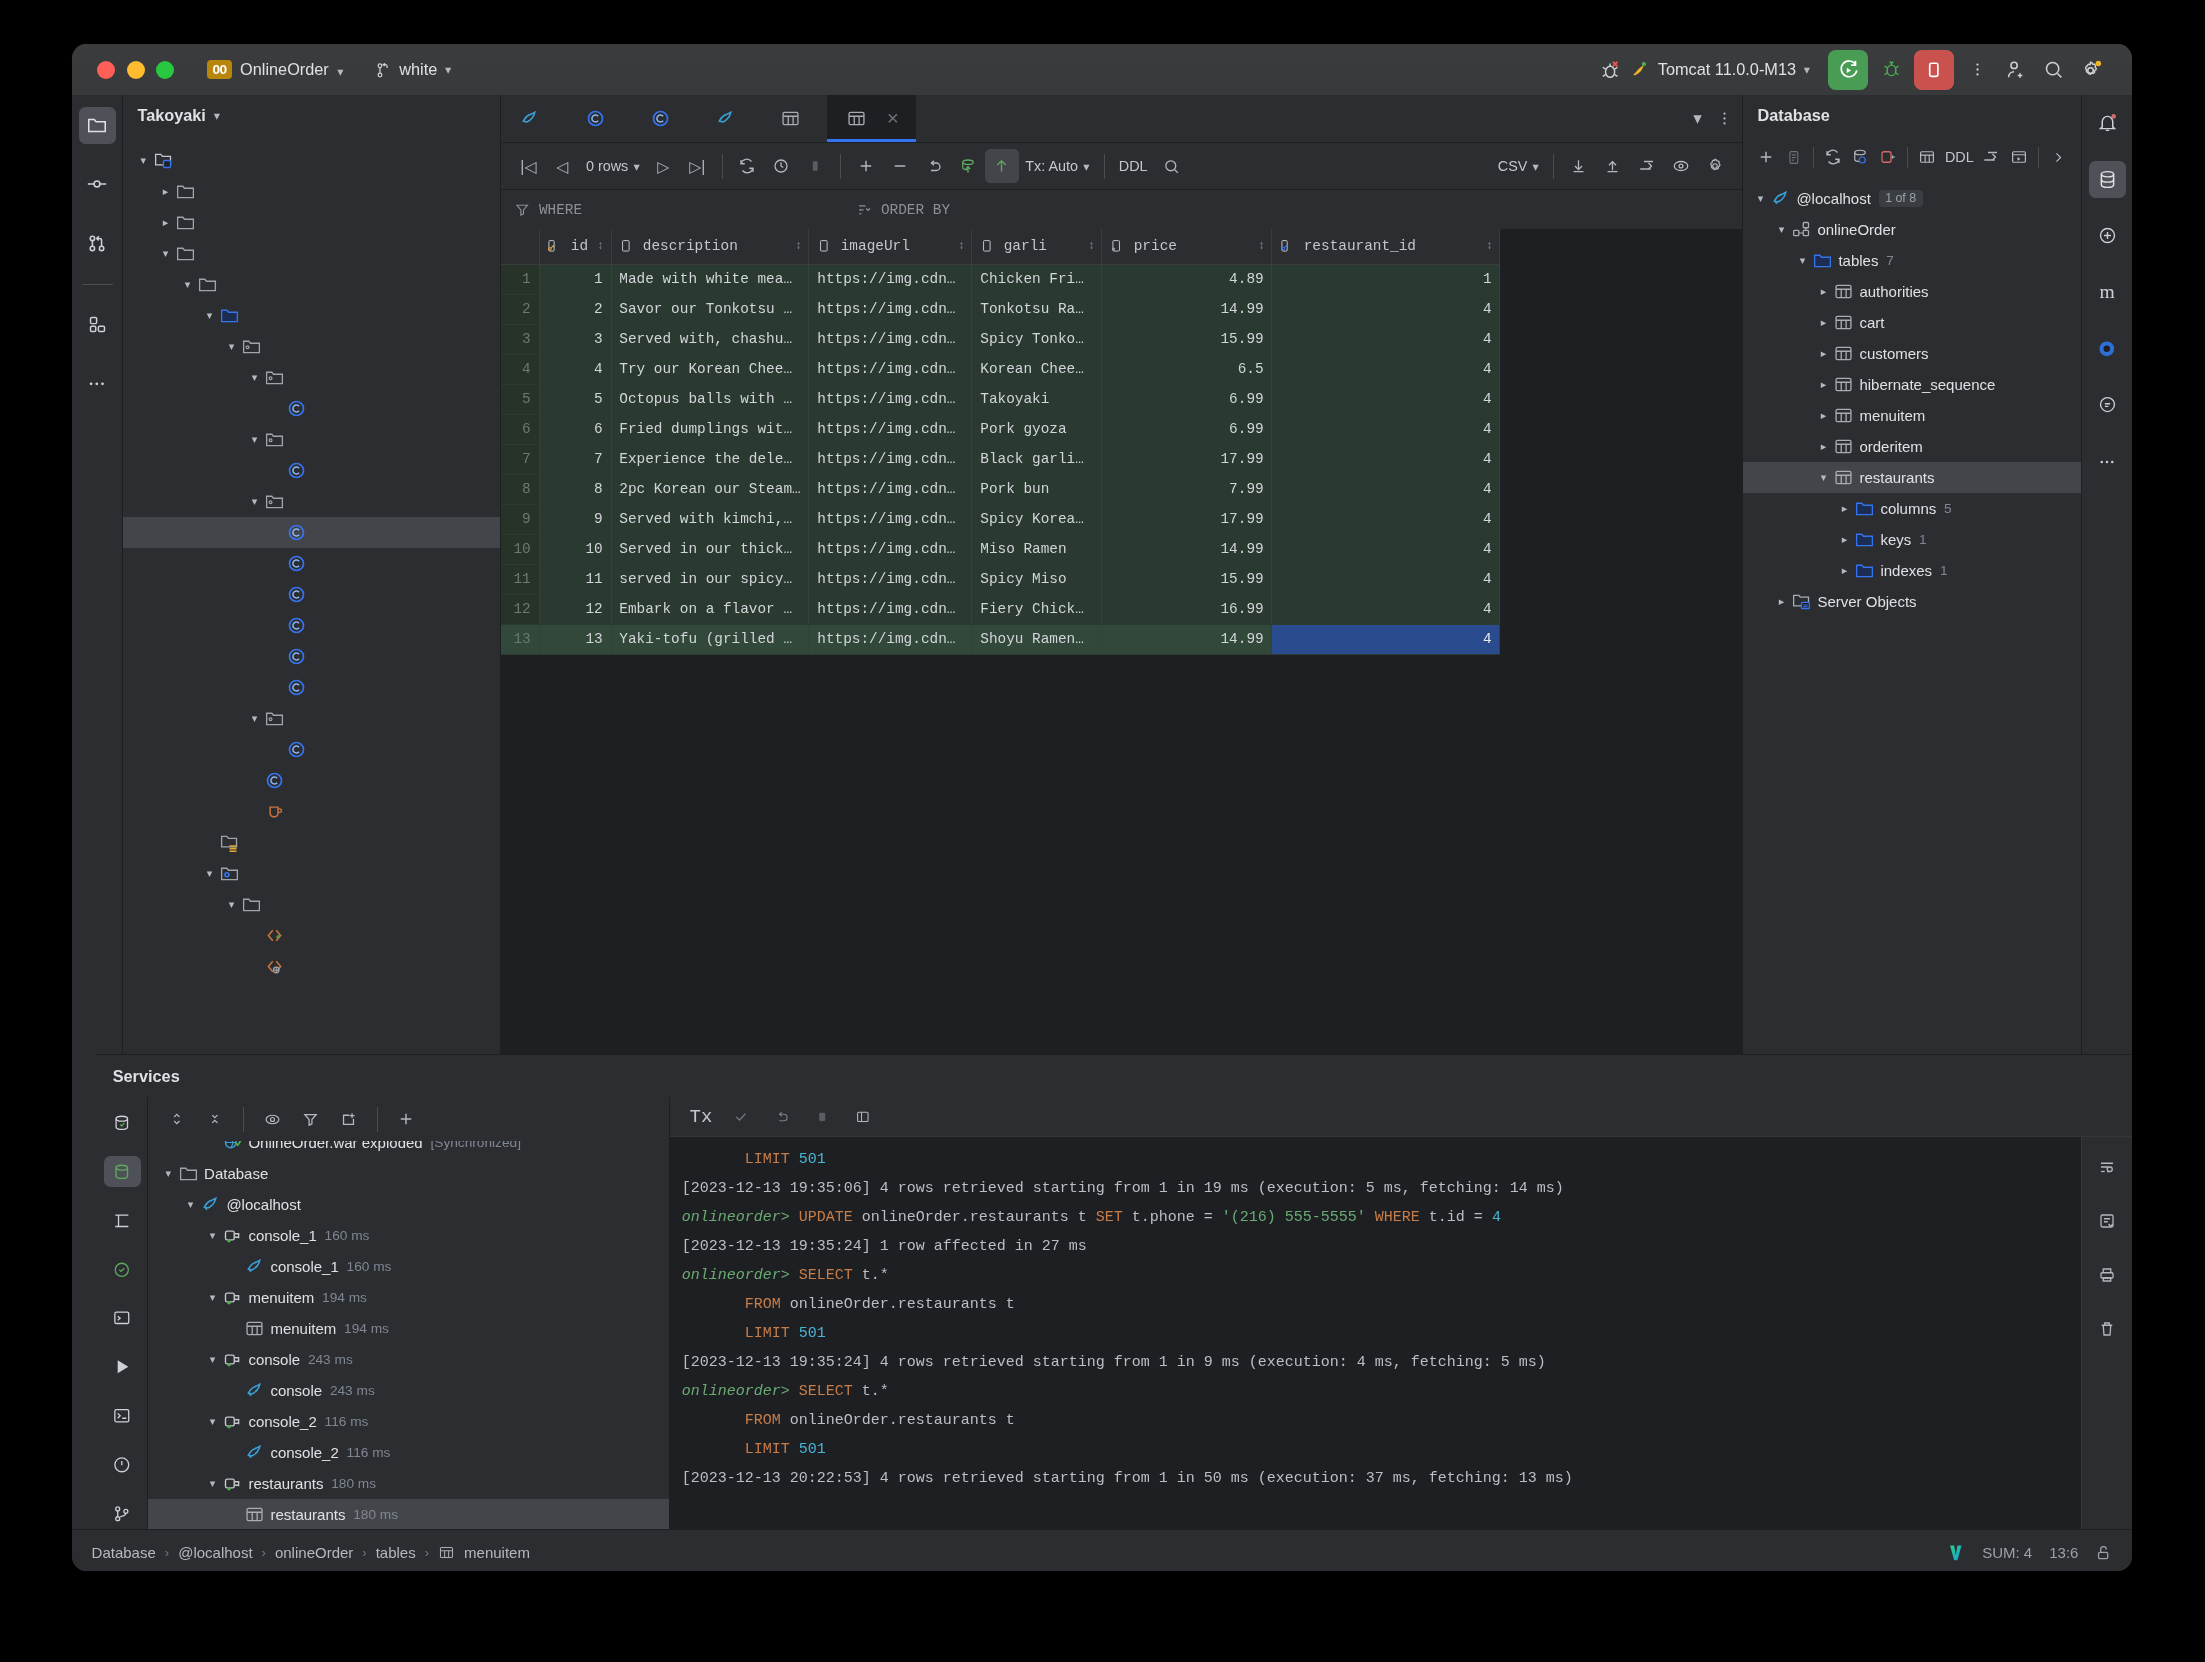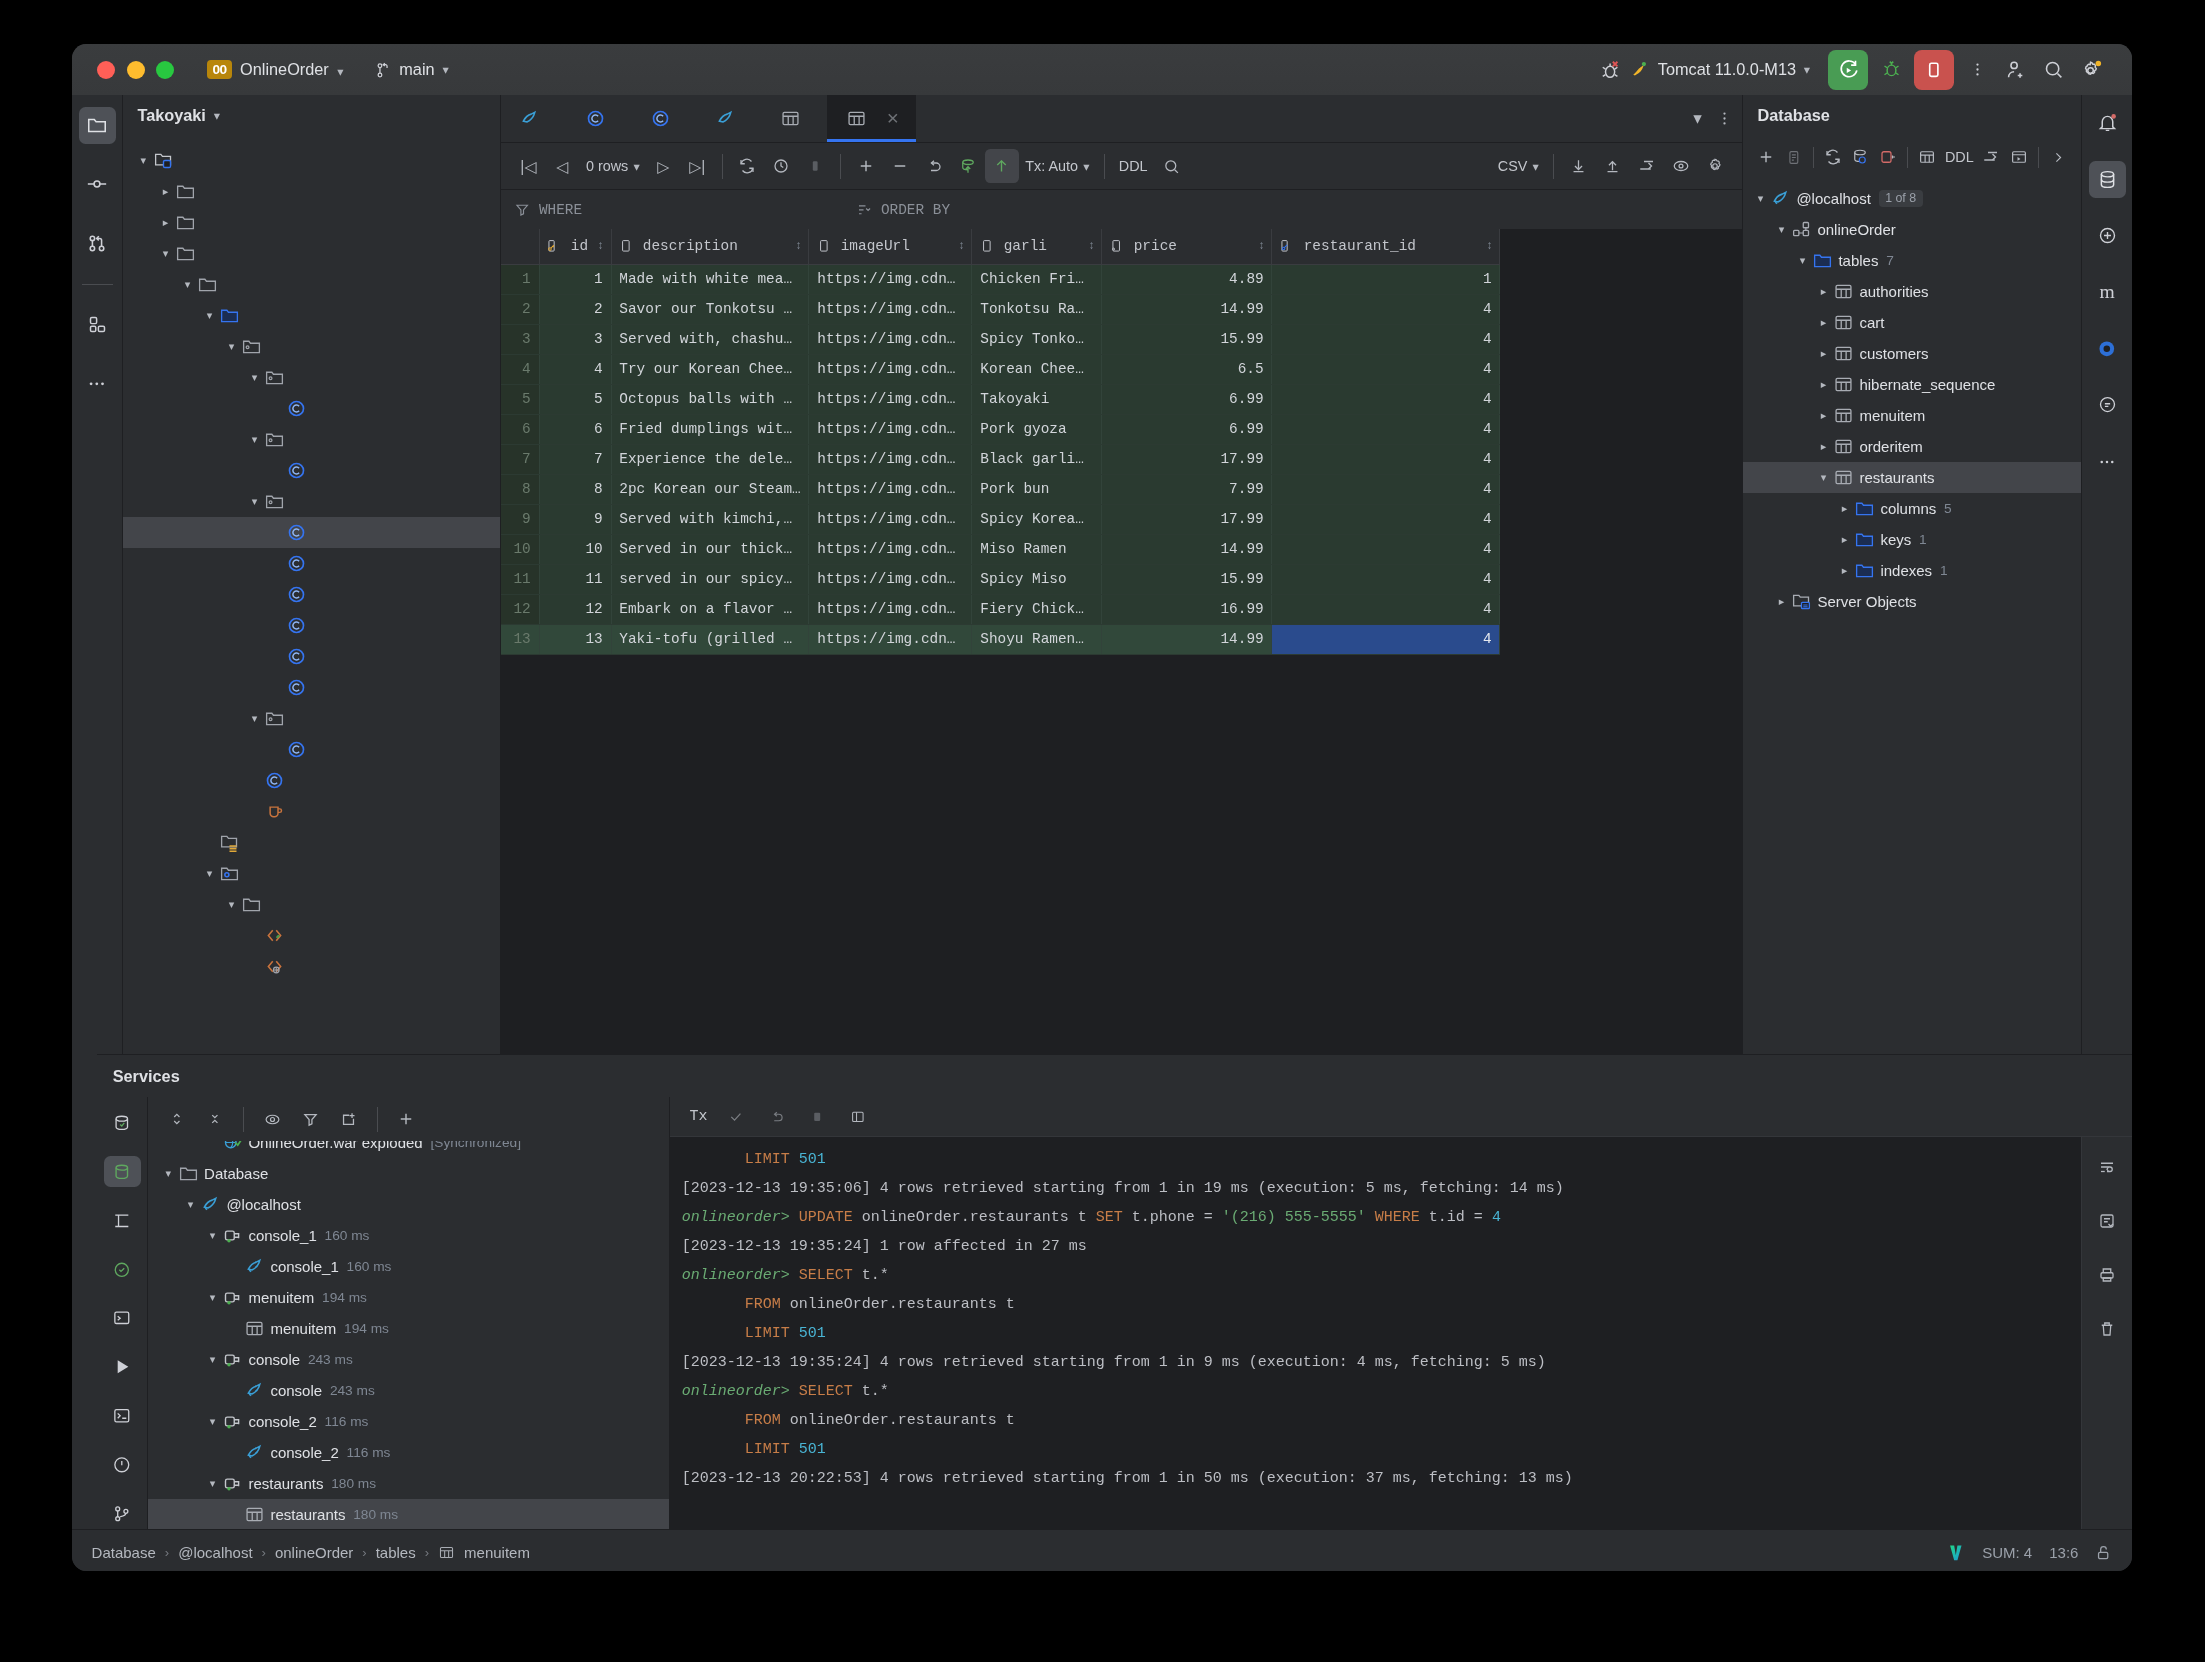--- a/index.html
+++ b/index.html
@@ -154,21 +154,21 @@
       <span class="chev">▾</span>
     </div>
     <div class="branch">
       <svg width="17" height="18" viewBox="0 0 24 24" fill="none" stroke="#ced0d6" stroke-width="1.8">
         <circle cx="7" cy="6" r="2.6"></circle>
           <circle cx="7" cy="19" r="2.6"></circle>
           <path d="M7 8.6v7.8"></path>
           <path d="M17 9V6.5a2 2 0 0 0-2-2h-3"></path>
           <path d="M14 2.6 11.6 4.5 14 6.4"></path>
       </svg>
-      <span class="tb-label">main</span>
+      <span class="tb-label">white</span>
       <span class="chev">▾</span>
     </div>
     <div class="tb-right">
       <div class="tb-ico">
         <svg width="22" height="22" viewBox="0 0 24 24" fill="none" stroke="#ced0d6" stroke-width="1.6">
           <ellipse cx="11" cy="14" rx="5" ry="6"></ellipse>
             <path d="M6 11 3 9M16 11l3-2M6 17l-3 2M16 17l3 2M11 8V5"></path>
           <path d="M14 3l5 5M19 3l-5 5" stroke="#e05555" stroke-width="2"></path>
         </svg>
       </div>
@@ -1445,21 +1445,21 @@
                 </svg>
               </span>
               <span class="lbl">restaurants</span>
               <span class="ms">180 ms</span>
             </div>
           </div>
       </div>
 
       <div class="svc-right">
         <div class="con-tb">
-          <div class="gb" style="width:auto;padding:0 5.2px;color:#c3c6cc;font-size:15px;font-family:'Liberation Mono',monospace">Tx</div>
+          <div class="gb" style="width:auto;padding:0 5.2px;color:#c3c6cc;font-size:19px;font-family:'Liberation Mono',monospace">Tx</div>
           <div class="gb">
             <svg width="15.7" height="15.7" viewBox="0 0 24 24" fill="none" stroke="#7a7d82" stroke-width="2">
                 <path d="M5 12l5 5 9-10"></path>
               </svg>
           </div>
           <div class="gb">
             <svg width="15.7" height="15.7" viewBox="0 0 24 24" fill="none" stroke="#7a7d82" stroke-width="1.8">
                 <path d="M9 8h6a5 5 0 0 1 0 10H8"></path>
                 <path d="M12 5 8.5 8 12 11"></path>
               </svg>

